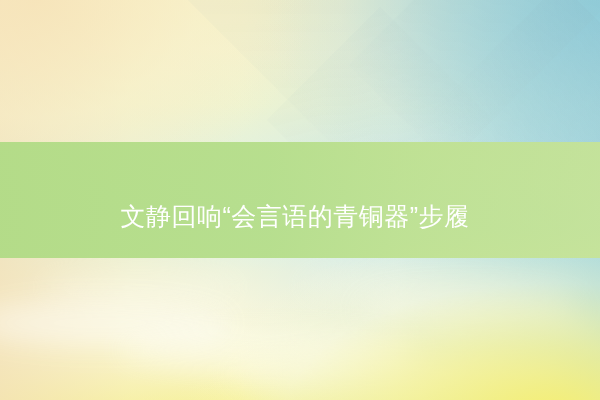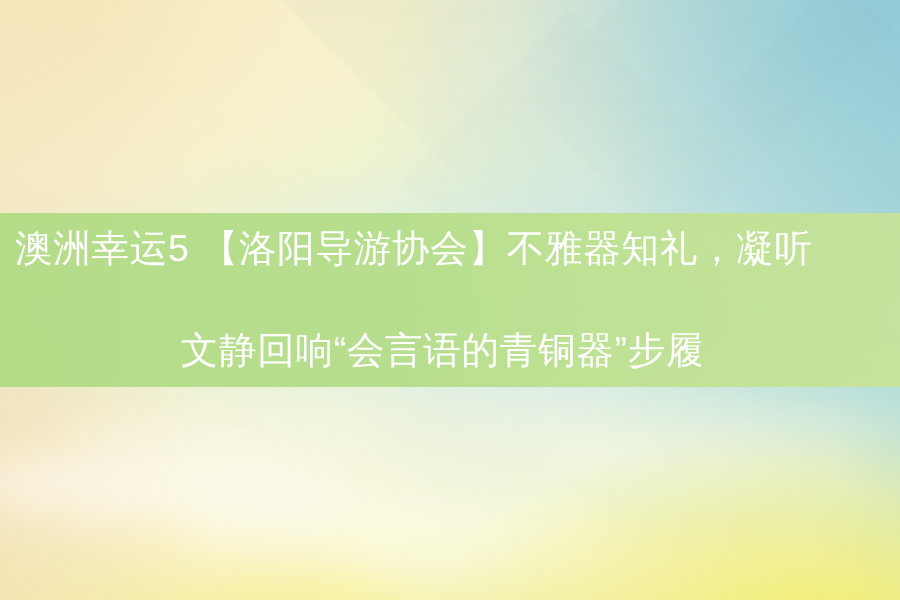--- a/index.html
+++ b/index.html
@@ -225,17 +225,16 @@
     <div class="cloud" id="cloud-1"></div>
     <div class="cloud" id="cloud-3"></div>
     <div class="cloud" id="cloud-7"></div>
     <div class="cloud" id="cloud-2"></div>
     <div class="cloud" id="cloud-4"></div>
   </div>
 
   <div class="bg-layer" id="bg-yellow-corner"></div>
 
   <div id="title-band">
-    <div class="title-line" id="title-line-1">澳洲幸运5 【洛阳导游协会】不雅器知礼，凝听</div>
     <div class="title-line" id="title-line-2">文静回响“会言语的青铜器”步履</div>
   </div>
 
 </div>
 
 </body></html>

